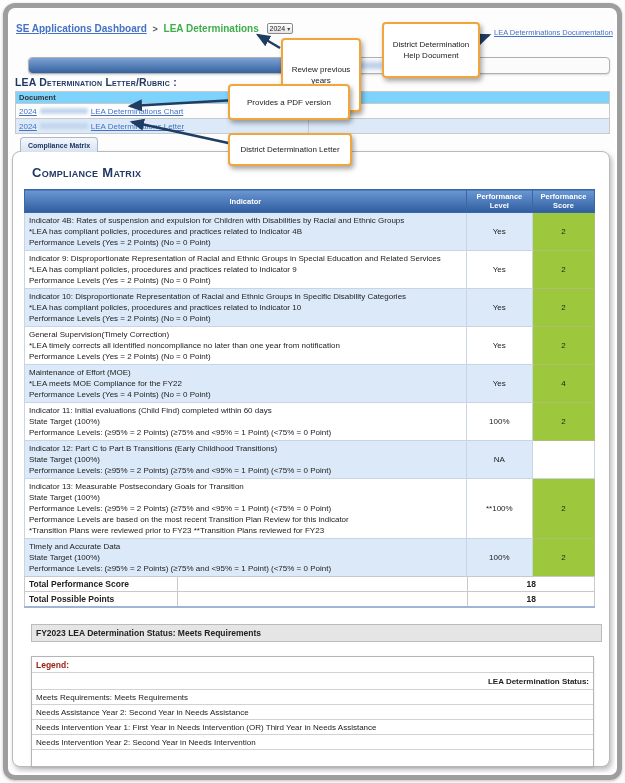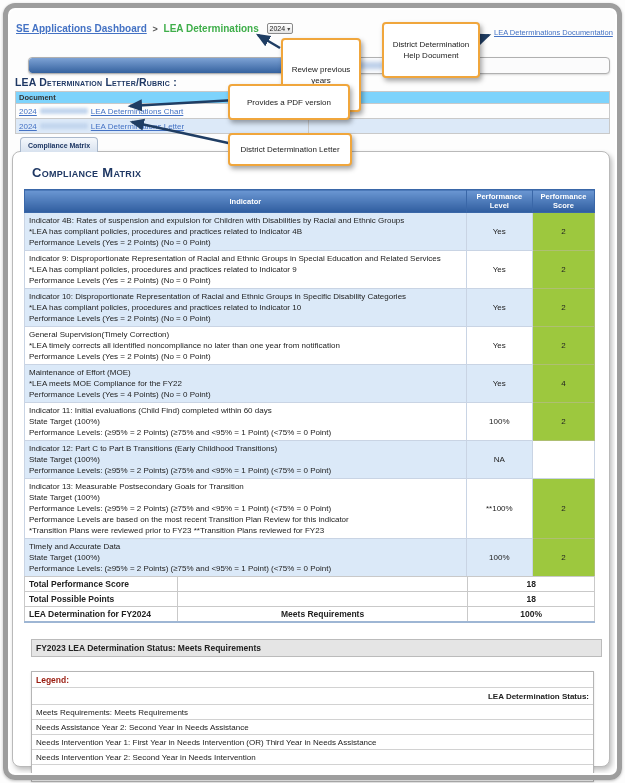--- a/index.html
+++ b/index.html
@@ -236,25 +236,20 @@
         <tr>
           <td>Total Performance Score</td>
           <td class="mid"></td>
           <td class="val">18</td>
         </tr>
         <tr>
           <td>Total Possible Points</td>
           <td class="mid"></td>
           <td class="val">18</td>
         </tr>
-        <tr>
-          <td>LEA Determination for FY2024</td>
-          <td class="mid">Meets Requirements</td>
-          <td class="val">100%</td>
-        </tr>
       </tbody>
     </table>
 
     <div class="fy-box">FY2023 LEA Determination Status: Meets Requirements</div>
 
     <div class="legend">
       <div class="lrow"><span class="llabel red">Legend:</span><span></span></div>
       <div class="lrow bold-label"><span class="llabel">LEA Determination Status:</span><span></span></div>
       <div class="lrow"><span class="llabel"></span><span>Meets Requirements: Meets Requirements</span></div>
       <div class="lrow"><span class="llabel"></span><span>Needs Assistance Year 2: Second Year in Needs Assistance</span></div>

